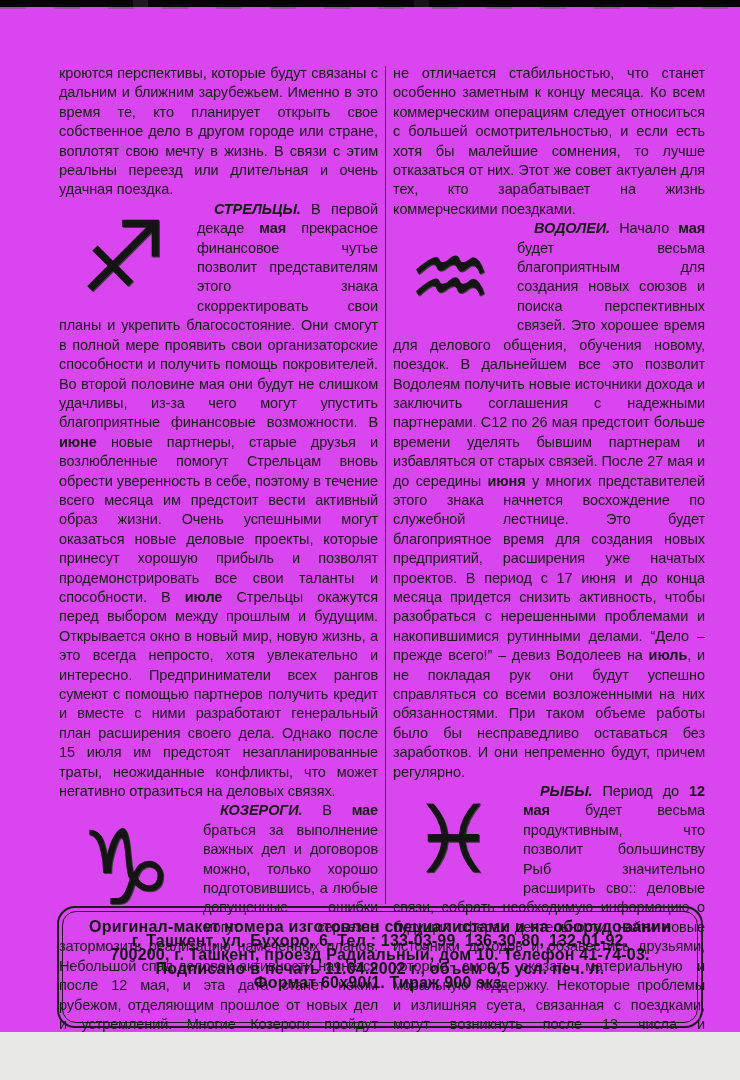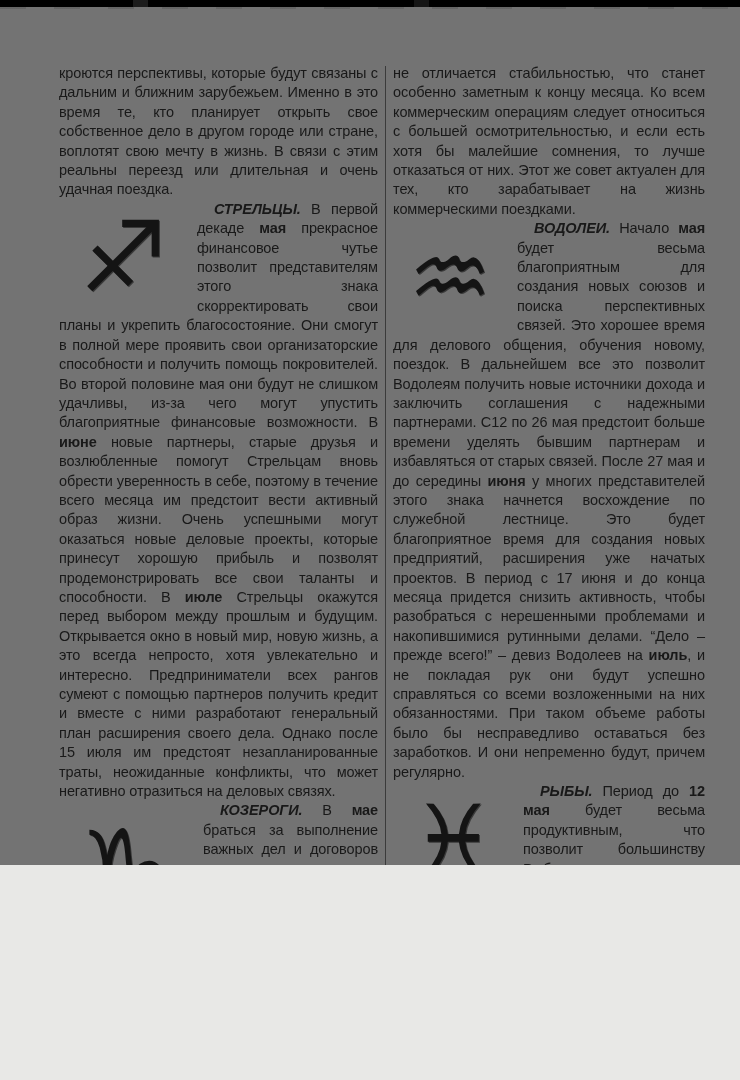--- a/index.html
+++ b/index.html
@@ -1,19 +1,19 @@
 <!DOCTYPE html>
 <html lang="ru"><head>
 <meta charset="utf-8">
 <style>
   html,body{margin:0;padding:0;background:#e8e8e6;}
   .page{
     position:relative;
-    width:740px;height:865px;
-    background:#737373;
+    width:740px;height:1032px;
+    background:#d946ef;
     overflow:hidden;
     font-family:"Liberation Sans", sans-serif;
     color:#191919;
   }
   .scan-topbar{
     position:absolute;top:0;left:0;width:740px;height:7px;
     background:linear-gradient(90deg,#000 0 18%,#1c1c1c 18% 20%,#000 20% 56%,#151515 56% 58%,#000 58% 100%);
   }
   .scan-topbar:after{
     content:"";position:absolute;left:0;top:7px;width:740px;height:2px;

